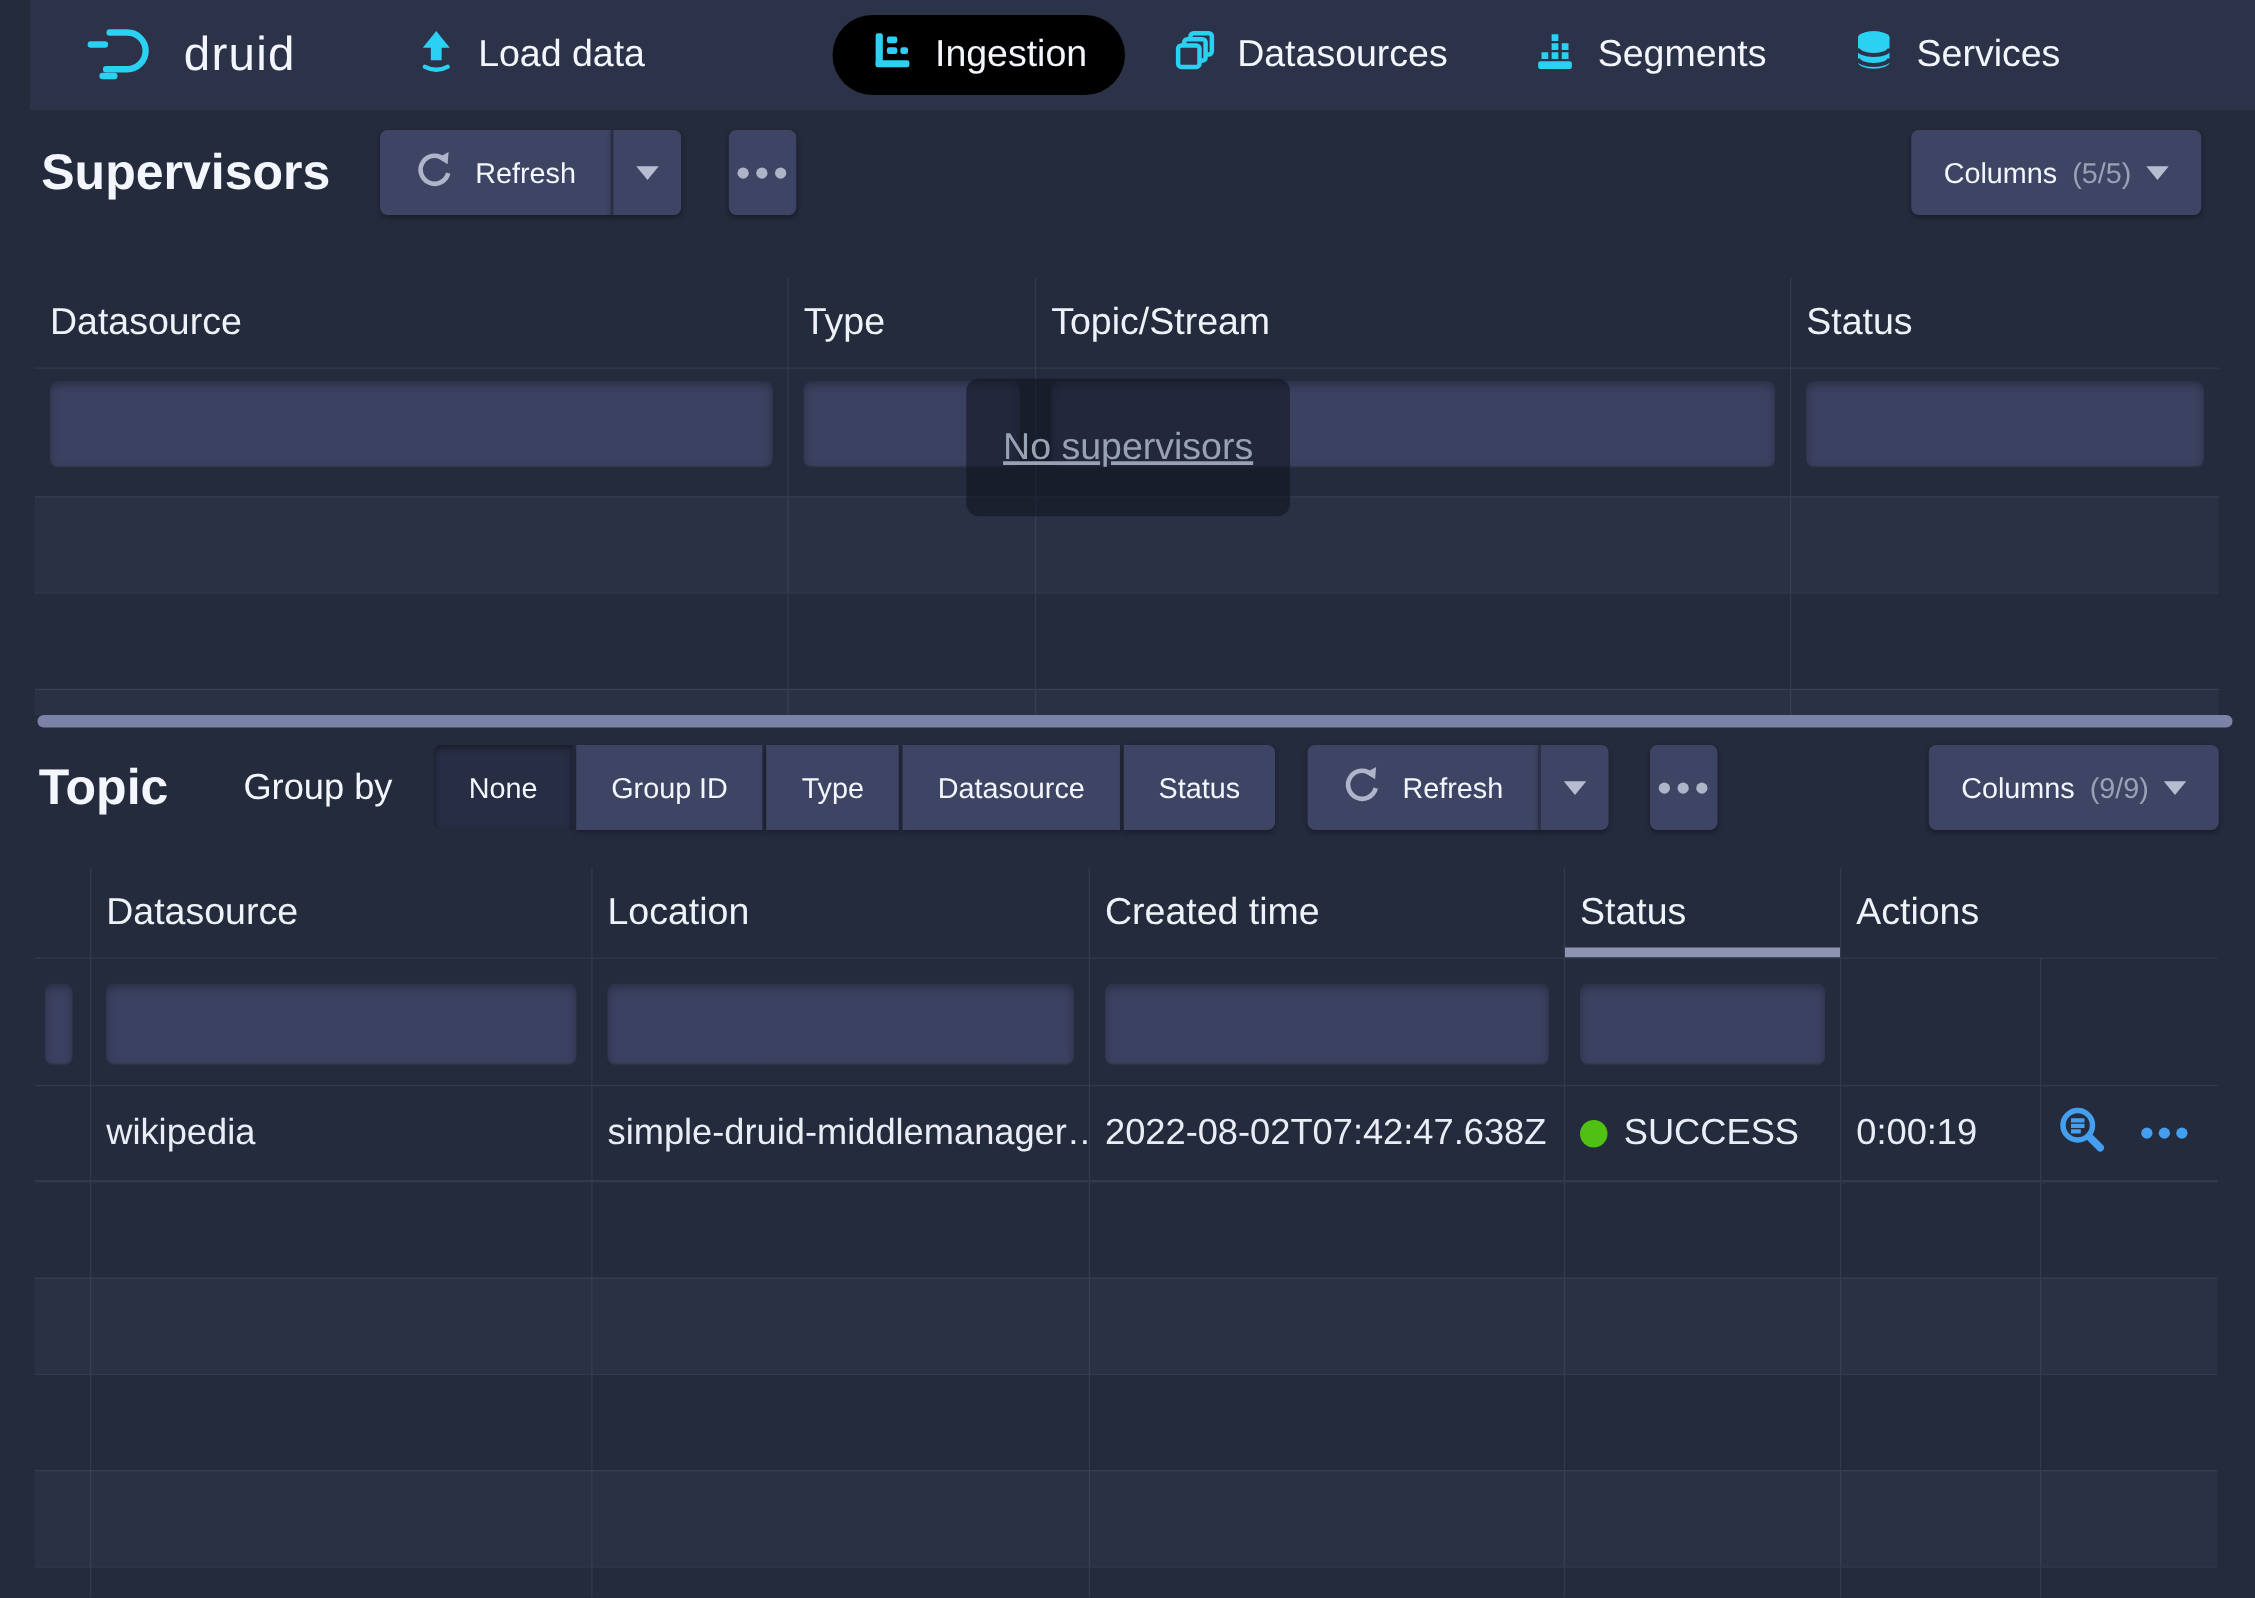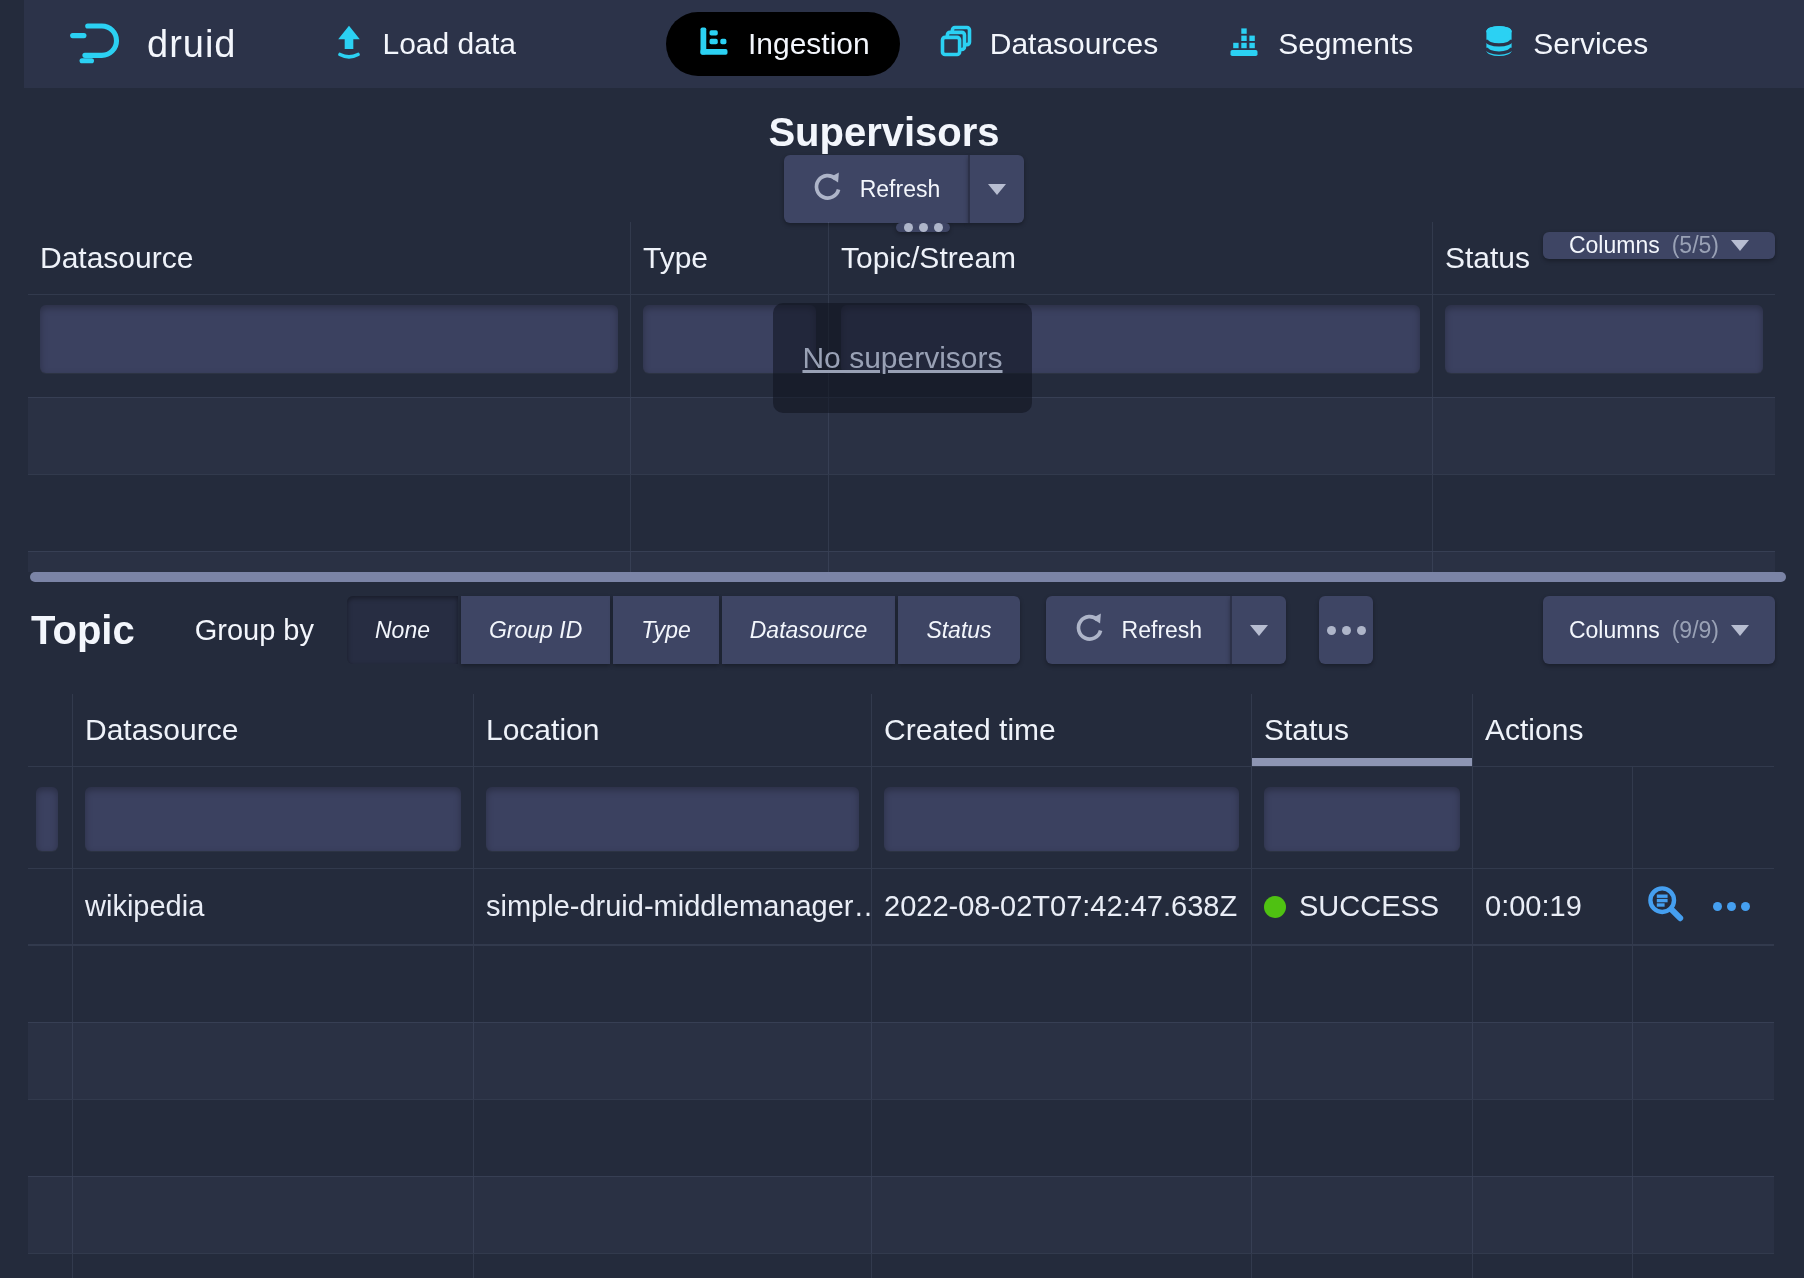--- a/index.html
+++ b/index.html
@@ -24,36 +24,36 @@
   
   .nav{height:88px;background:var(--nav-bg);display:flex;align-items:center;padding-left:43px;margin-left:24px;}
   .logo{display:flex;align-items:center;gap:16px;cursor:pointer;}
   .logo-text{font-size:38px;font-weight:500;letter-spacing:1px;}
   .nav-divider{width:2px;height:44px;background:rgba(255,255,255,0.14);margin:0 44px;}
   .nav-item{display:flex;align-items:center;gap:16px;font-size:30px;margin-right:56px;height:64px;padding:0 6px;cursor:pointer;white-space:nowrap;}
   .nav-item.pill{background:#000000;border-radius:32px;padding:0 30px;margin-right:32px;}
   .nav-item svg{flex:0 0 auto;}
 
   
-  .bar{display:flex;align-items:center;margin:22px 29px 0 33px;height:56px;flex-direction:column;}
+  .bar{display:flex;align-items:center;margin:22px 43px 0 33px;height:56px;}
   .bar2{display:flex;align-items:center;margin:16px 29px 0 31px;height:64px;}
   .sec-title{font-size:40px;font-weight:700;margin-right:40px;}
   .btn{display:flex;align-items:center;justify-content:center;height:68px;background:var(--btn-bg);
        border:none;color:var(--text);font-size:23px;border-radius:6px;box-shadow:0 2px 4px rgba(0,0,0,.3);cursor:pointer;}
   .split{display:flex;}
   .split .main{border-radius:6px 0 0 6px;padding:0 28px;gap:16px;}
   .split .caretseg{border-radius:0 6px 6px 0;width:56px;border-left:2px solid rgba(0,0,0,.28);}
   .caret{width:0;height:0;border-left:9px solid transparent;border-right:9px solid transparent;border-top:11px solid #b7bdd1;}
   .more{width:54px;margin-left:38px;gap:6px;}
   .dot{width:9px;height:9px;border-radius:50%;background:#aeb5c9;display:inline-block;}
   .columns-btn{margin-left:auto;padding:0 26px;gap:12px;}
   .columns-btn .count{color:var(--muted);}
   .gb-label{font-size:29px;margin-right:33px;}
   .seg{display:flex;margin-right:26px;}
-  .seg .btn{border-radius:0;margin-right:3px;padding:0 28px;font-style:italic;}
+  .seg .btn{border-radius:0;margin-right:3px;padding:0 28px;}
   .seg .btn:first-child{border-radius:6px 0 0 6px;}
   .seg .btn:last-child{border-radius:0 6px 6px 0;margin-right:0;}
   .seg .btn.pressed{background:var(--btn-pressed);box-shadow:inset 0 2px 5px rgba(0,0,0,.4);}
 
   
   .tbl{position:relative;}
   .sup-tbl{margin:56px 29px 0 28px;}
   .task-tbl{margin:32px 30px 0 28px;}
   .row{display:grid;}
   .sup-tbl .row{grid-template-columns:602px 198px 604px 343px;}

